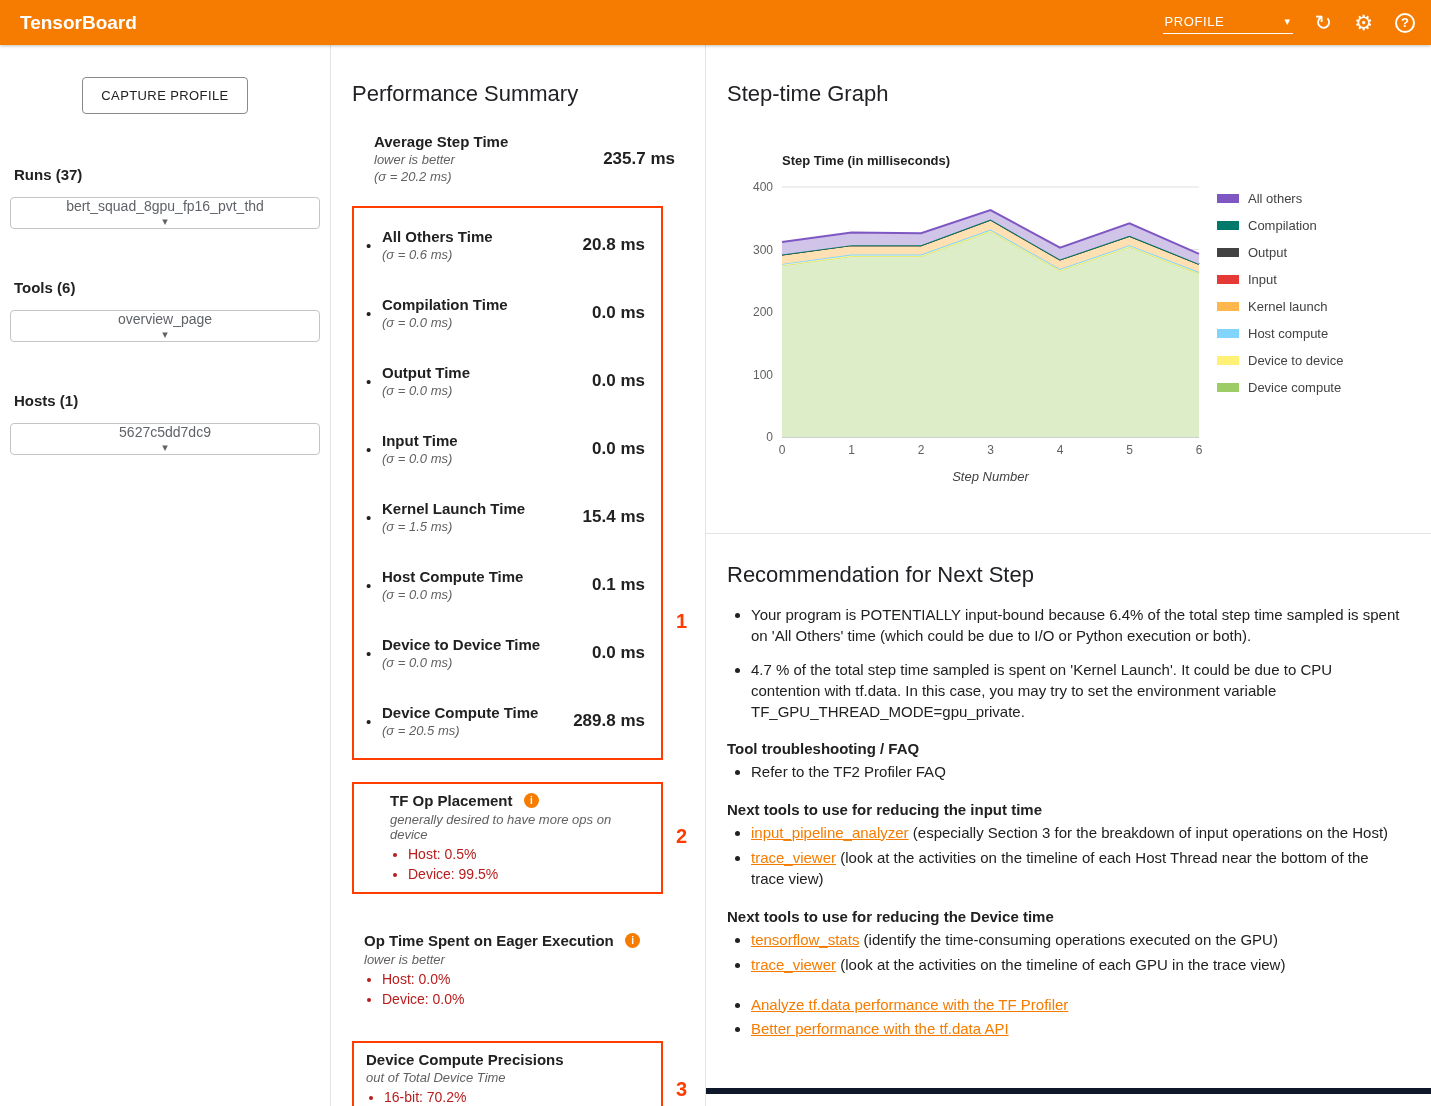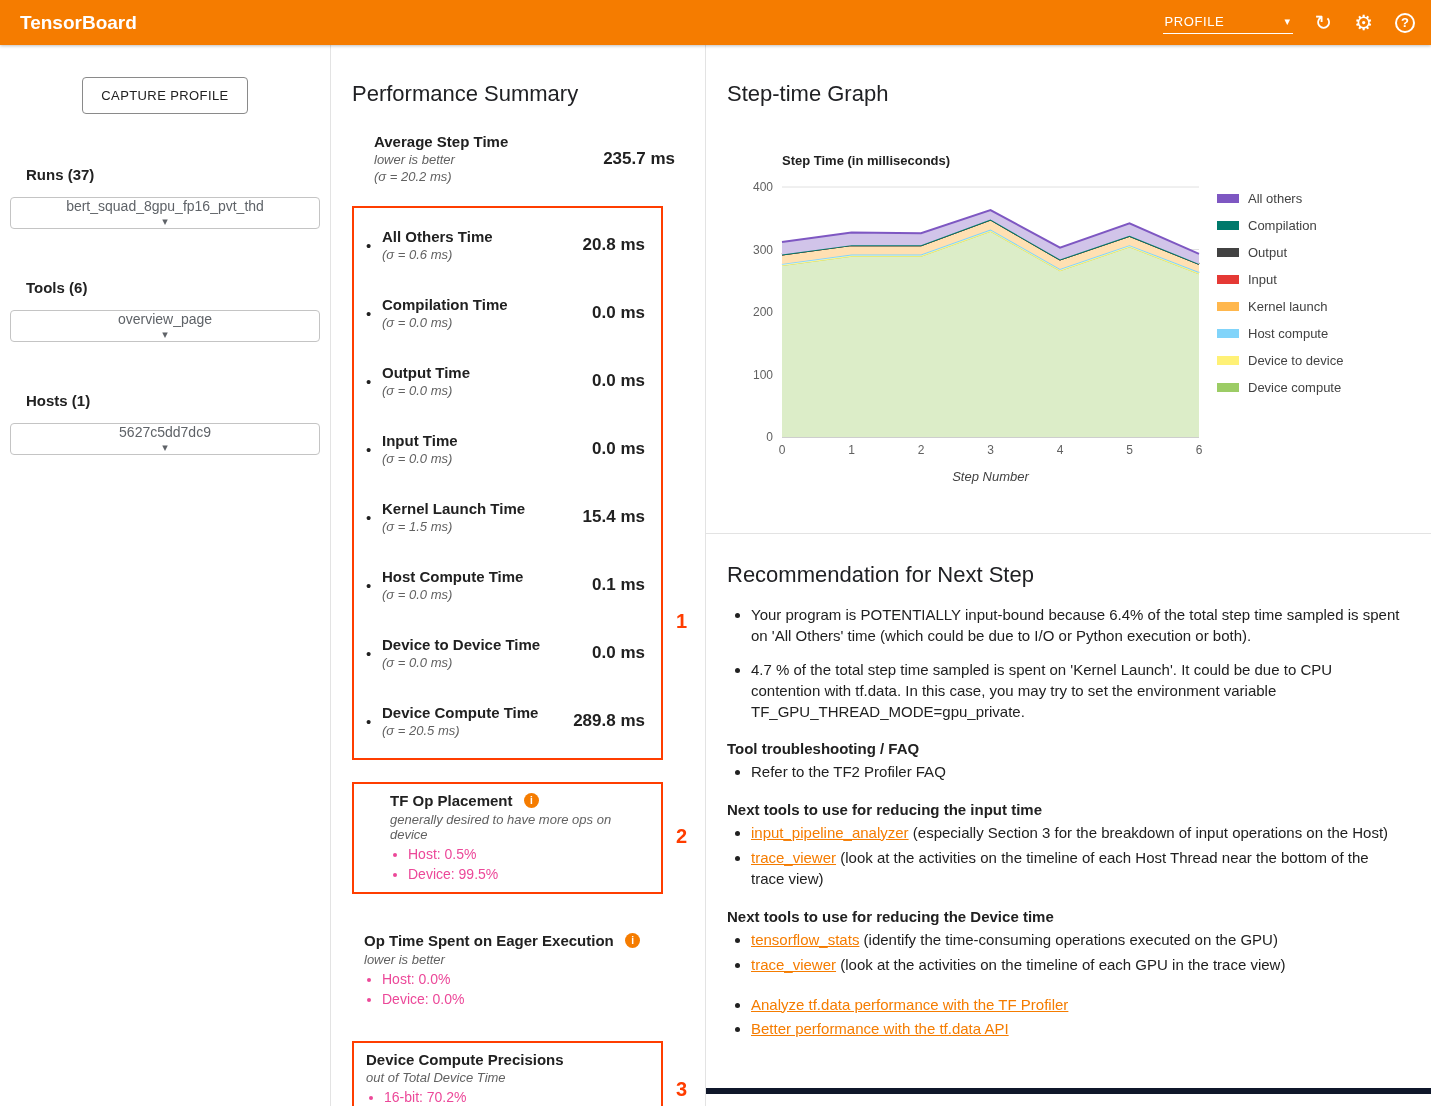--- a/index.html
+++ b/index.html
@@ -26,21 +26,21 @@
 
   
   .sidebar { width:331px; flex-shrink:0; border-right:1px solid #e3e3e3;
     padding:30px 10px 0 10px; }
   .capture-btn { display:block; margin:2px auto 0; background:#fff;
     border:1px solid #8a8a8a; border-radius:4px; padding:10px 18px;
     font-family:"Liberation Sans",sans-serif; font-size:13px; letter-spacing:.4px;
     color:#212121; cursor:pointer; }
   .selector-group { margin-top:50px; }
   .selector-group.first { margin-top:52px; }
-  .selector-label { font-size:15px; font-weight:bold; color:#222; margin-left:16px; }
+  .selector-label { font-size:15px; font-weight:bold; color:#222; margin-left:4px; }
   .select-box { margin-top:14px; height:32px; border:1px solid #c4c4c4;
     border-radius:4px; display:flex; align-items:center; justify-content:space-between;
     padding:0 10px; color:#5f6368; font-size:14px; cursor:pointer; background:#fff;flex-direction:column; }
   .select-box .caret { font-size:11px; color:#5f6368; }
 
   
   .summary-col { width:375px; flex-shrink:0; border-right:1px solid #e3e3e3;
     padding:36px 0 0 21px; position:relative; overflow:hidden; }
   h1.col-title { font-size:22px; font-weight:400; color:#202124; }
 
@@ -60,21 +60,21 @@
   .bd-item + .bd-item { margin-top:6px; }
   .bullet-dot { width:16px; font-size:15px; color:#212121; flex-shrink:0; }
   .bd-text { flex:1; }
 
   .info-block { padding:8px 12px; }
   .info-icon { display:inline-flex; width:15px; height:15px; border-radius:50%;
     background:#f57c00; color:#fff; font-size:10px; font-weight:bold;
     font-style:normal; align-items:center; justify-content:center; margin-left:7px;
     vertical-align:2px; cursor:pointer; }
   .mini-list { margin:3px 0 0 0; padding-left:18px; }
-  .mini-list li { font-size:14px; line-height:1.4; color:#ec4899; }
+  .mini-list li { font-size:14px; line-height:1.4; color:#b91c1c; }
 
   .plain-block { margin-top:30px; width:311px; padding:8px 12px; }
 
   
   .right-col { flex:1; display:flex; flex-direction:column; overflow:hidden; }
   .graph-panel { padding:36px 0 46px 21px; }
   .chart-wrap { display:flex; align-items:flex-start; margin-top:40px; }
   .legend { margin:44px 0 0 10px; }
   .legend-row { display:flex; align-items:center; gap:9px; margin-bottom:12px; }
   .legend-swatch { width:22px; height:9px; display:inline-block; }

